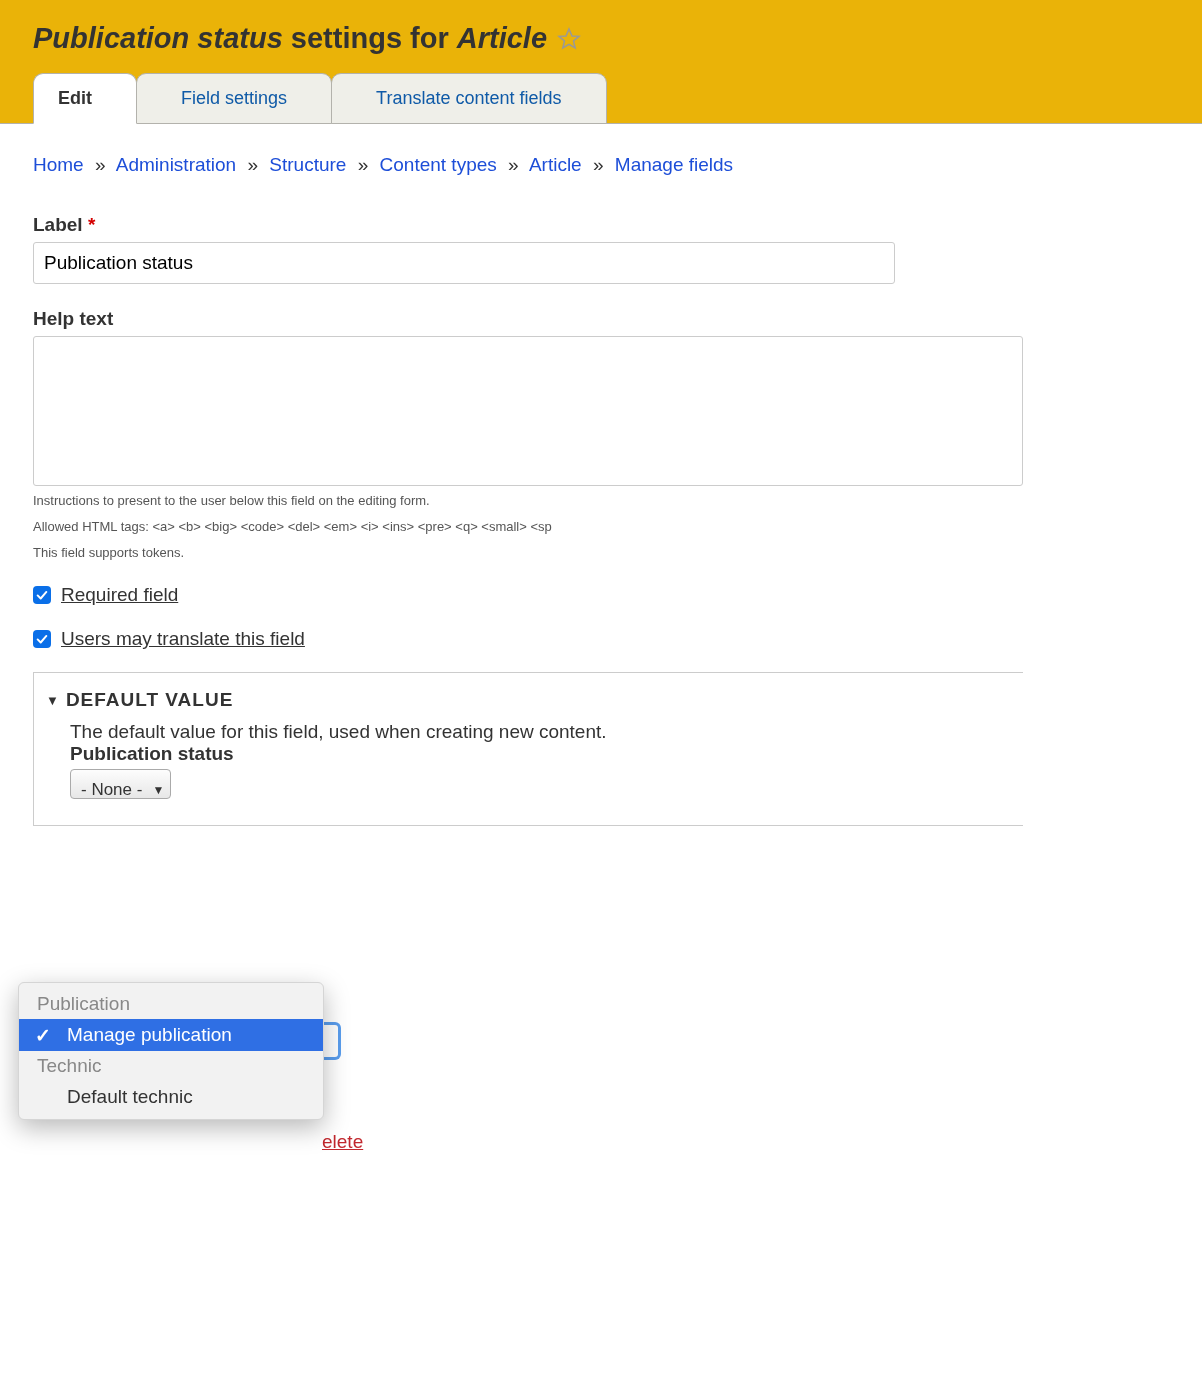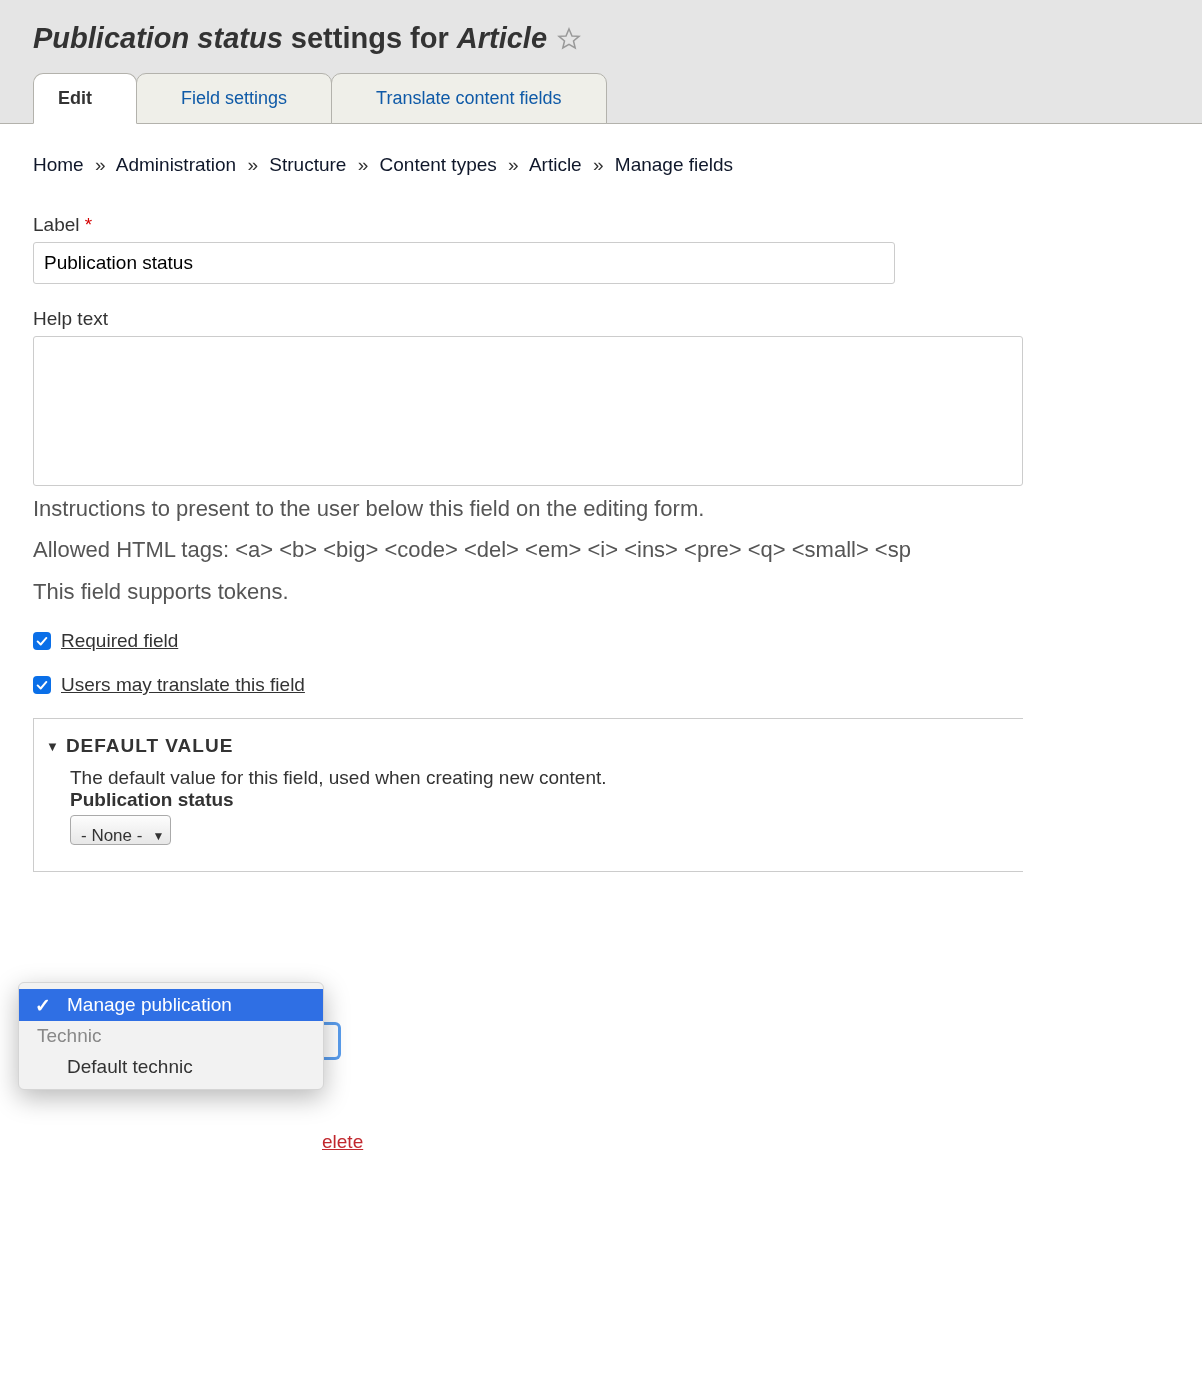--- a/index.html
+++ b/index.html
@@ -4,21 +4,21 @@
 <style>
   * { box-sizing: border-box; margin: 0; padding: 0; }
   body {
     font-family: "Lucida Grande", "Lucida Sans Unicode", Verdana, sans-serif;
     font-size: 15px;
     color: #333;
     background: #fff;
     width: 1202px;
   }
   .header-region {
-    background: #e5e5e5;
+    background: #eab308;
     padding: 22px 0 0 0;
   }
   .page-title {
     padding: 0 0 18px 33px;
     font-size: 29px;
     font-weight: bold;
     color: #333;
     display: flex;
     align-items: center;
     gap: 8px;
@@ -64,24 +64,24 @@
     z-index: 2;
     padding-left: 24px;
   }
   .content {
     padding: 30px 0 0 33px;
   }
   .breadcrumb {
     font-size: 19px;
     margin-bottom: 38px;
   }
-  .breadcrumb a { color: #0f172a; text-decoration: none; cursor: pointer; }
+  .breadcrumb a { color: #1d4ed8; text-decoration: none; cursor: pointer; }
   .breadcrumb .sep { color: #333; margin: 0 6px; }
   .form-label {
-    font-weight: normal;
+    font-weight: bold;
     font-size: 19px;
     margin-bottom: 6px;
     display: block;
   }
   .required-marker { color: #d40000; }
   .text-input {
     width: 862px;
     height: 42px;
     border: 1px solid #ccc;
     border-radius: 3px;
@@ -97,21 +97,21 @@
     border-radius: 3px;
     padding: 6px 10px;
     font-size: 15px;
     font-family: inherit;
     background: #fff;
     resize: none;
     display: block;
   }
   .form-item { margin-bottom: 24px; }
   .description {
-    font-size: 22px;
+    font-size: 13px;
     color: #555;
     line-height: 1.7;
     margin-top: 4px;
     white-space: nowrap;
     overflow: hidden;
   }
   .checkbox-row {
     display: flex;
     align-items: center;
     gap: 10px;
@@ -307,18 +307,19 @@
       </div>
     </div>
   </div>
 </div>
 
 <div class="behind-select">
   <div class="focus-ring"></div>
 </div>
 
 <div class="dropdown-popup">
+  <div class="dropdown-group-label">Publication</div>
   <div class="dropdown-option selected">Manage publication</div>
   <div class="dropdown-group-label">Technic</div>
   <div class="dropdown-option">Default technic</div>
 </div>
 
 <a class="delete-link">elete</a>
 
 </body></html>

